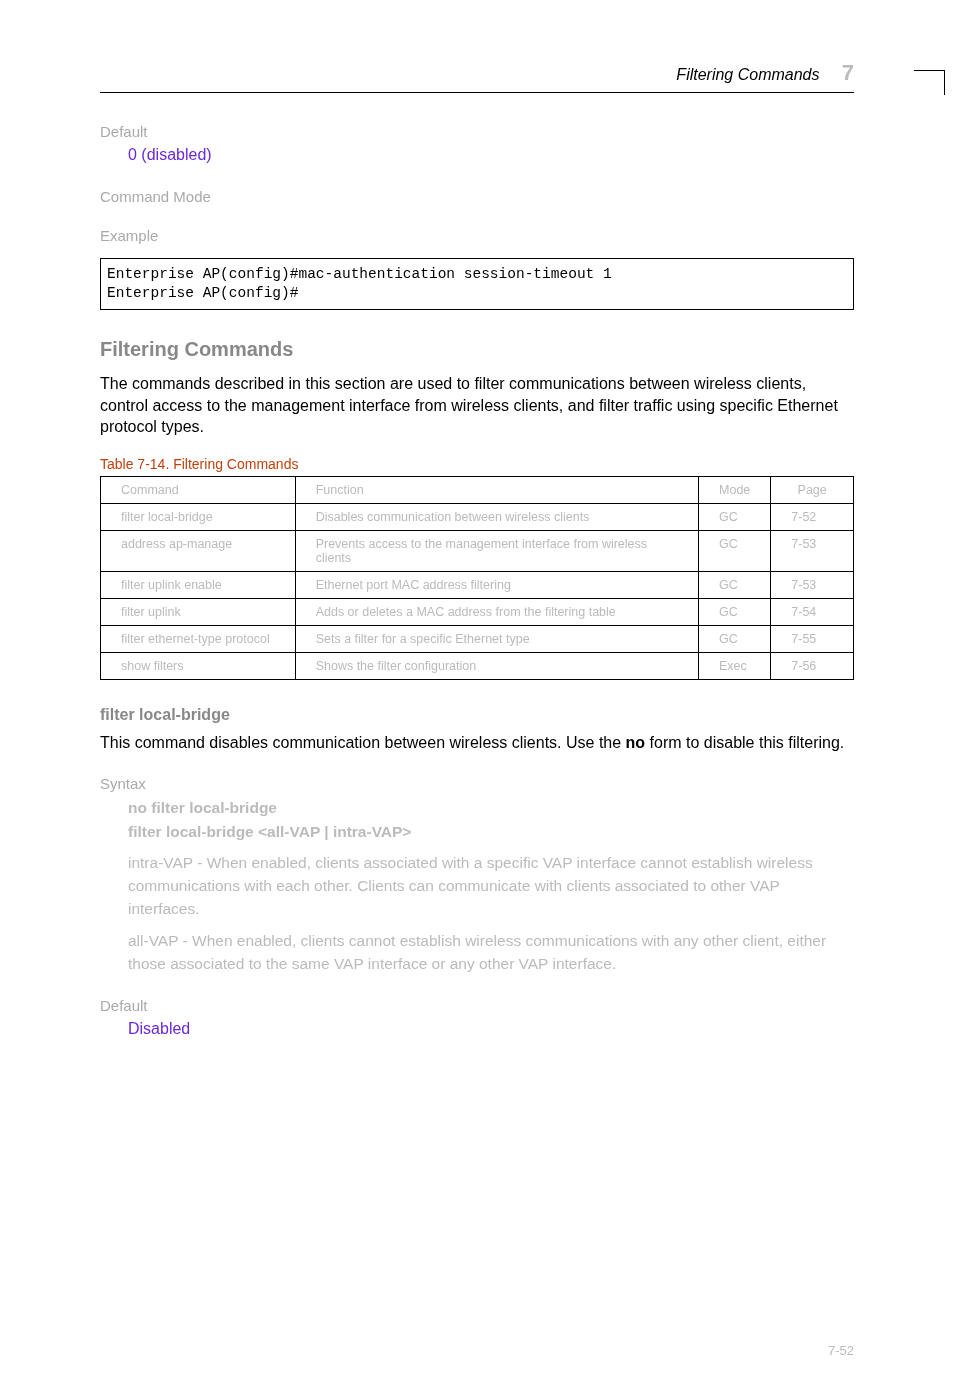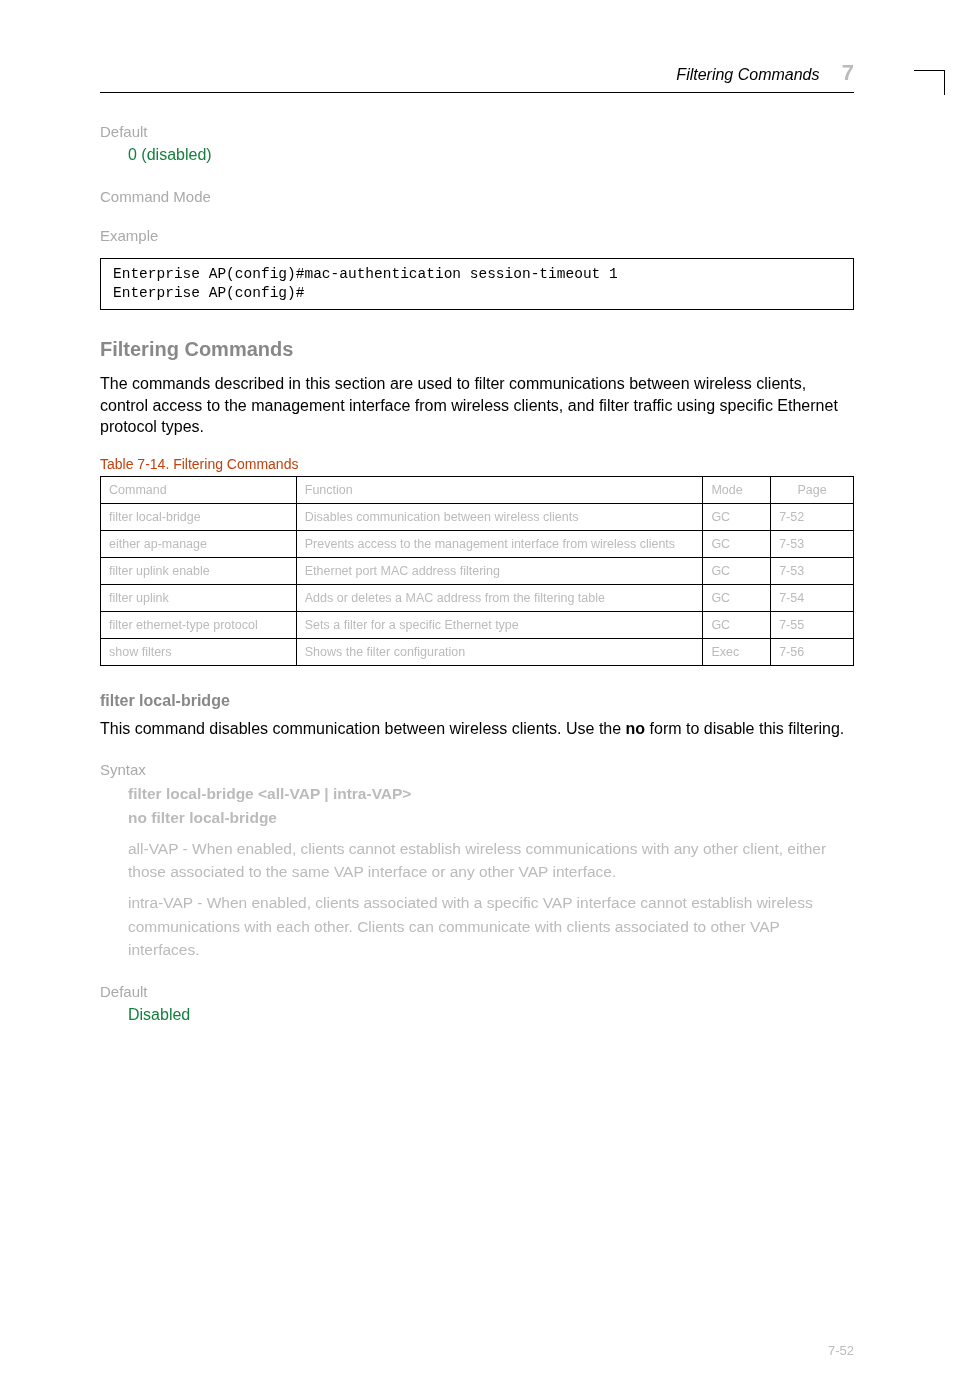--- a/index.html
+++ b/index.html
@@ -50,26 +50,26 @@
     }
     .field-label {
       font-size: 15px;
       margin-top: 22px;
       margin-bottom: 4px;
     }
     .field-label-title { color: #aaa; }
     .field-value {
       font-size: 16px;
       margin-left: 28px;
-      color: #15803d;
+      color: #6d28d9;
       line-height: 1.4;
     }
     .code-block {
       border: 1px solid #000;
-      padding: 6px 12px;
+      padding: 6px 6px;
       margin: 14px 0 28px 0;
       font-family: "Courier New", monospace;
       font-size: 14.5px;
       white-space: pre;
       line-height: 1.3;
     }
     .section-heading {
       color: #888;
       font-weight: bold;
       font-size: 20px;
@@ -87,21 +87,21 @@
       margin-bottom: 4px;
     }
     table {
       width: 100%;
       border-collapse: collapse;
       font-size: 12.5px;
       margin-bottom: 26px;
     }
     table th, table td {
       border: 1px solid #000;
-      padding: 6px 8px;
+      padding: 6px 20px;
       vertical-align: top;
       color: #bbb;
       font-weight: normal;
       text-align: left;
     }
     table thead th {
       background: #fff;
       color: #bbb;
     }
     .cmd-heading {
@@ -169,21 +169,21 @@
       </tr>
     </thead>
     <tbody id="tbody">
         <tr>
           <td>filter local-bridge</td>
           <td>Disables communication between wireless clients</td>
           <td>GC</td>
           <td>7-52</td>
         </tr>
         <tr>
-          <td>either ap-manage</td>
+          <td>address ap-manage</td>
           <td>Prevents access to the management interface from wireless clients</td>
           <td>GC</td>
           <td>7-53</td>
         </tr>
         <tr>
           <td>filter uplink enable</td>
           <td>Ethernet port MAC address filtering</td>
           <td>GC</td>
           <td>7-53</td>
         </tr>
@@ -210,24 +210,24 @@
 
   <div class="cmd-heading">filter local-bridge</div>
   <div class="body-text">
     <span>This command disables communication between wireless clients. Use the </span><span class="no-span">no</span><span> form to disable this filtering.</span>
   </div>
 
   <div class="field-label">
     <span class="field-label-title">Syntax</span>
   </div>
   <div class="syntax-block">
+    <div class="syntax-bold">no filter local-bridge</div>
     <div class="syntax-bold">filter local-bridge &lt;all-VAP | intra-VAP&gt;</div>
-    <div class="syntax-bold">no filter local-bridge</div>
+    <div style="margin-top:8px;">intra-VAP - When enabled, clients associated with a specific VAP interface cannot establish wireless communications with each other. Clients can communicate with clients associated to other VAP interfaces.</div>
     <div style="margin-top:8px;">all-VAP - When enabled, clients cannot establish wireless communications with any other client, either those associated to the same VAP interface or any other VAP interface.</div>
-    <div style="margin-top:8px;">intra-VAP - When enabled, clients associated with a specific VAP interface cannot establish wireless communications with each other. Clients can communicate with clients associated to other VAP interfaces.</div>
   </div>
 
   <div class="field-label">
     <span class="field-label-title">Default</span>
   </div>
   <div class="field-value">Disabled</div>
 
 </div>
 
 <div class="page-num">7-52</div>

